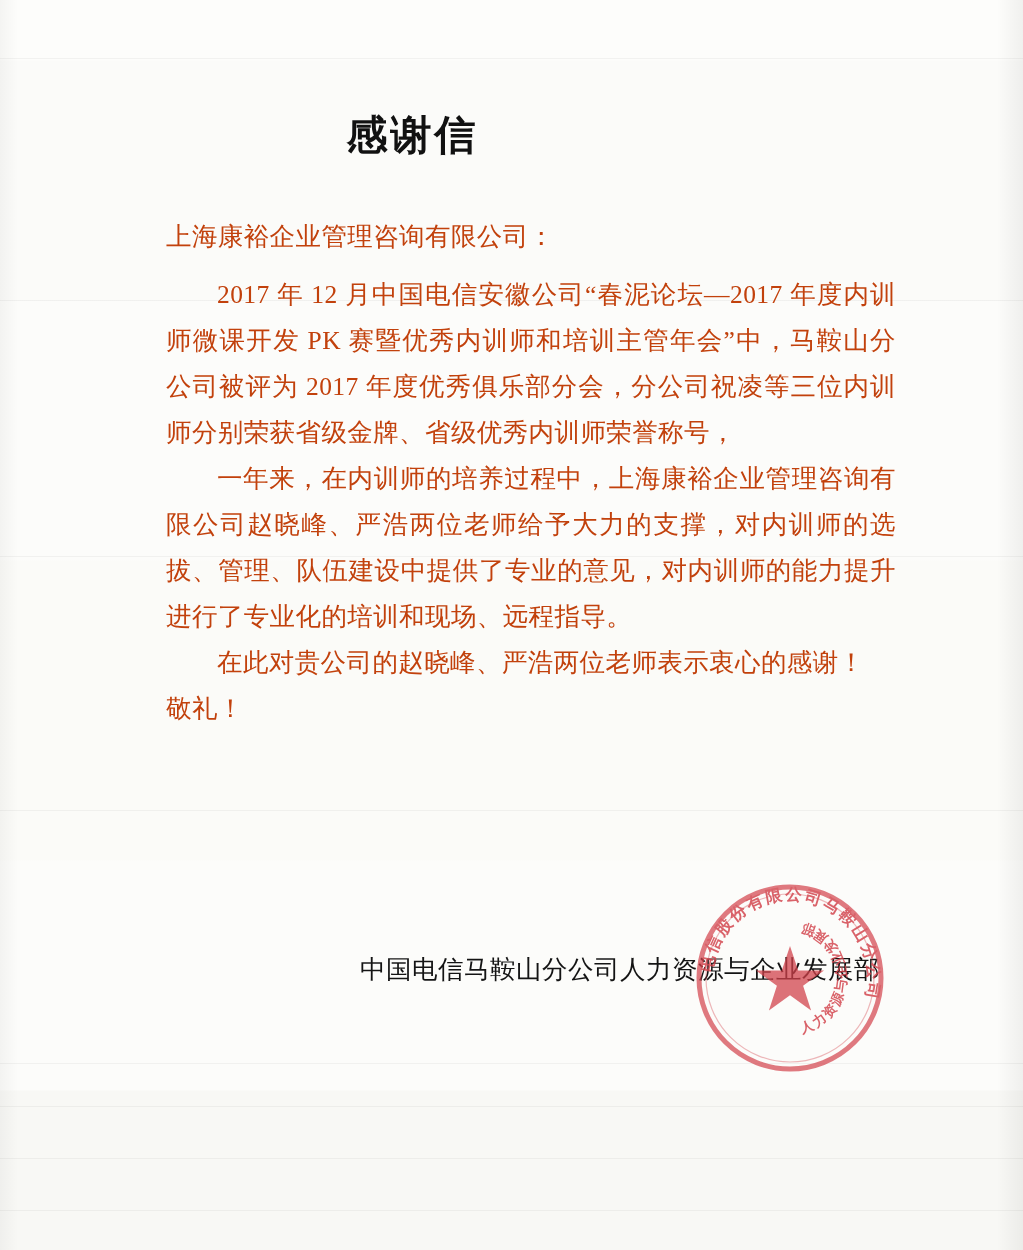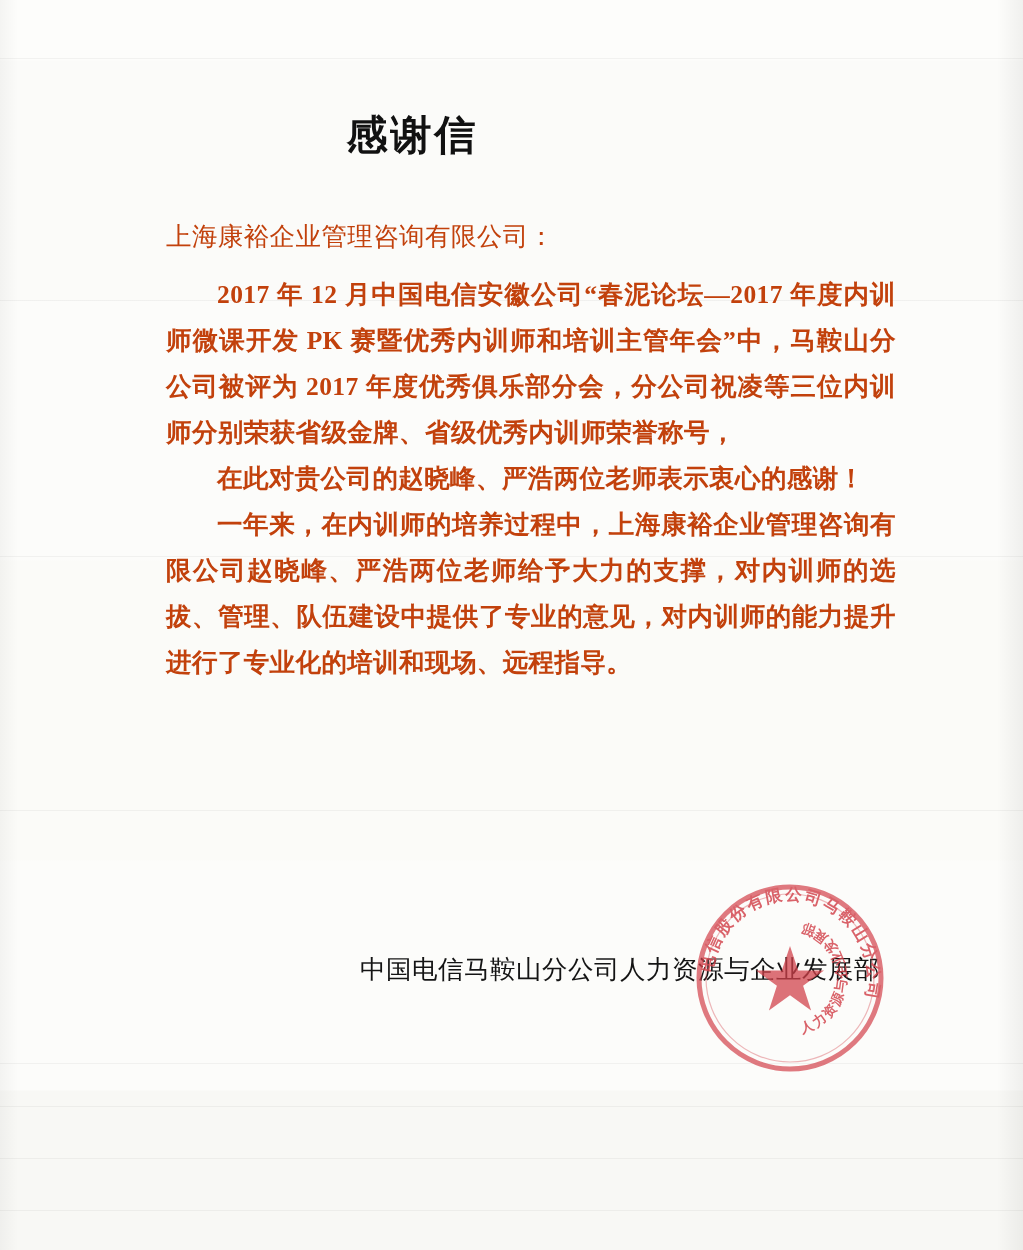--- a/index.html
+++ b/index.html
@@ -92,21 +92,20 @@
 
   .salutation {
     margin: 0 0 12px 0;
   }
 
   .para {
     margin: 0;
     text-indent: 2em;
     text-align: justify;
     text-justify: inter-ideograph;
-    font-weight: bold;
   }
 
   .para + .para {
     margin-top: 0px;
   }
 
   .closing-line {
     margin: 0;
     text-indent: 2em;
   }
@@ -158,25 +157,26 @@
 
 <div class="content">
 
   <div class="doc-title">感谢信</div>
 
   <div class="body-block">
     <p class="salutation">上海康裕企业管理咨询有限公司：</p>
 
     <p class="para">2017 年 12 月中国电信安徽公司“春泥论坛—2017 年度内训师微课开发 PK 赛暨优秀内训师和培训主管年会”中，马鞍山分公司被评为 2017 年度优秀俱乐部分会，分公司祝凌等三位内训师分别荣获省级金牌、省级优秀内训师荣誉称号，</p>
 
+    <p class="para">一年来，在内训师的培养过程中，上海康裕企业管理咨询有限公司赵晓峰、严浩两位老师给予大力的支撑，对内训师的选拔、管理、队伍建设中提供了专业的意见，对内训师的能力提升进行了专业化的培训和现场、远程指导。</p>
+
     <p class="para">在此对贵公司的赵晓峰、严浩两位老师表示衷心的感谢！</p>
 
-    <p class="para">一年来，在内训师的培养过程中，上海康裕企业管理咨询有限公司赵晓峰、严浩两位老师给予大力的支撑，对内训师的选拔、管理、队伍建设中提供了专业的意见，对内训师的能力提升进行了专业化的培训和现场、远程指导。</p>
-
-
+
+    <p class="closing-line flush">敬礼！</p>
   </div>
 
   <div class="signature">
     <div class="sig-org">中国电信马鞍山分公司人力资源与企业发展部</div>
   </div>
 
   <div class="seal">
     <svg width="196" height="196" viewBox="0 0 196 196" xmlns="http://www.w3.org/2000/svg">
       <defs>
         <path id="outerArc" d="M 98,98 m -78,0 a 78,78 0 1,1 156,0 a 78,78 0 1,1 -156,0"></path>

